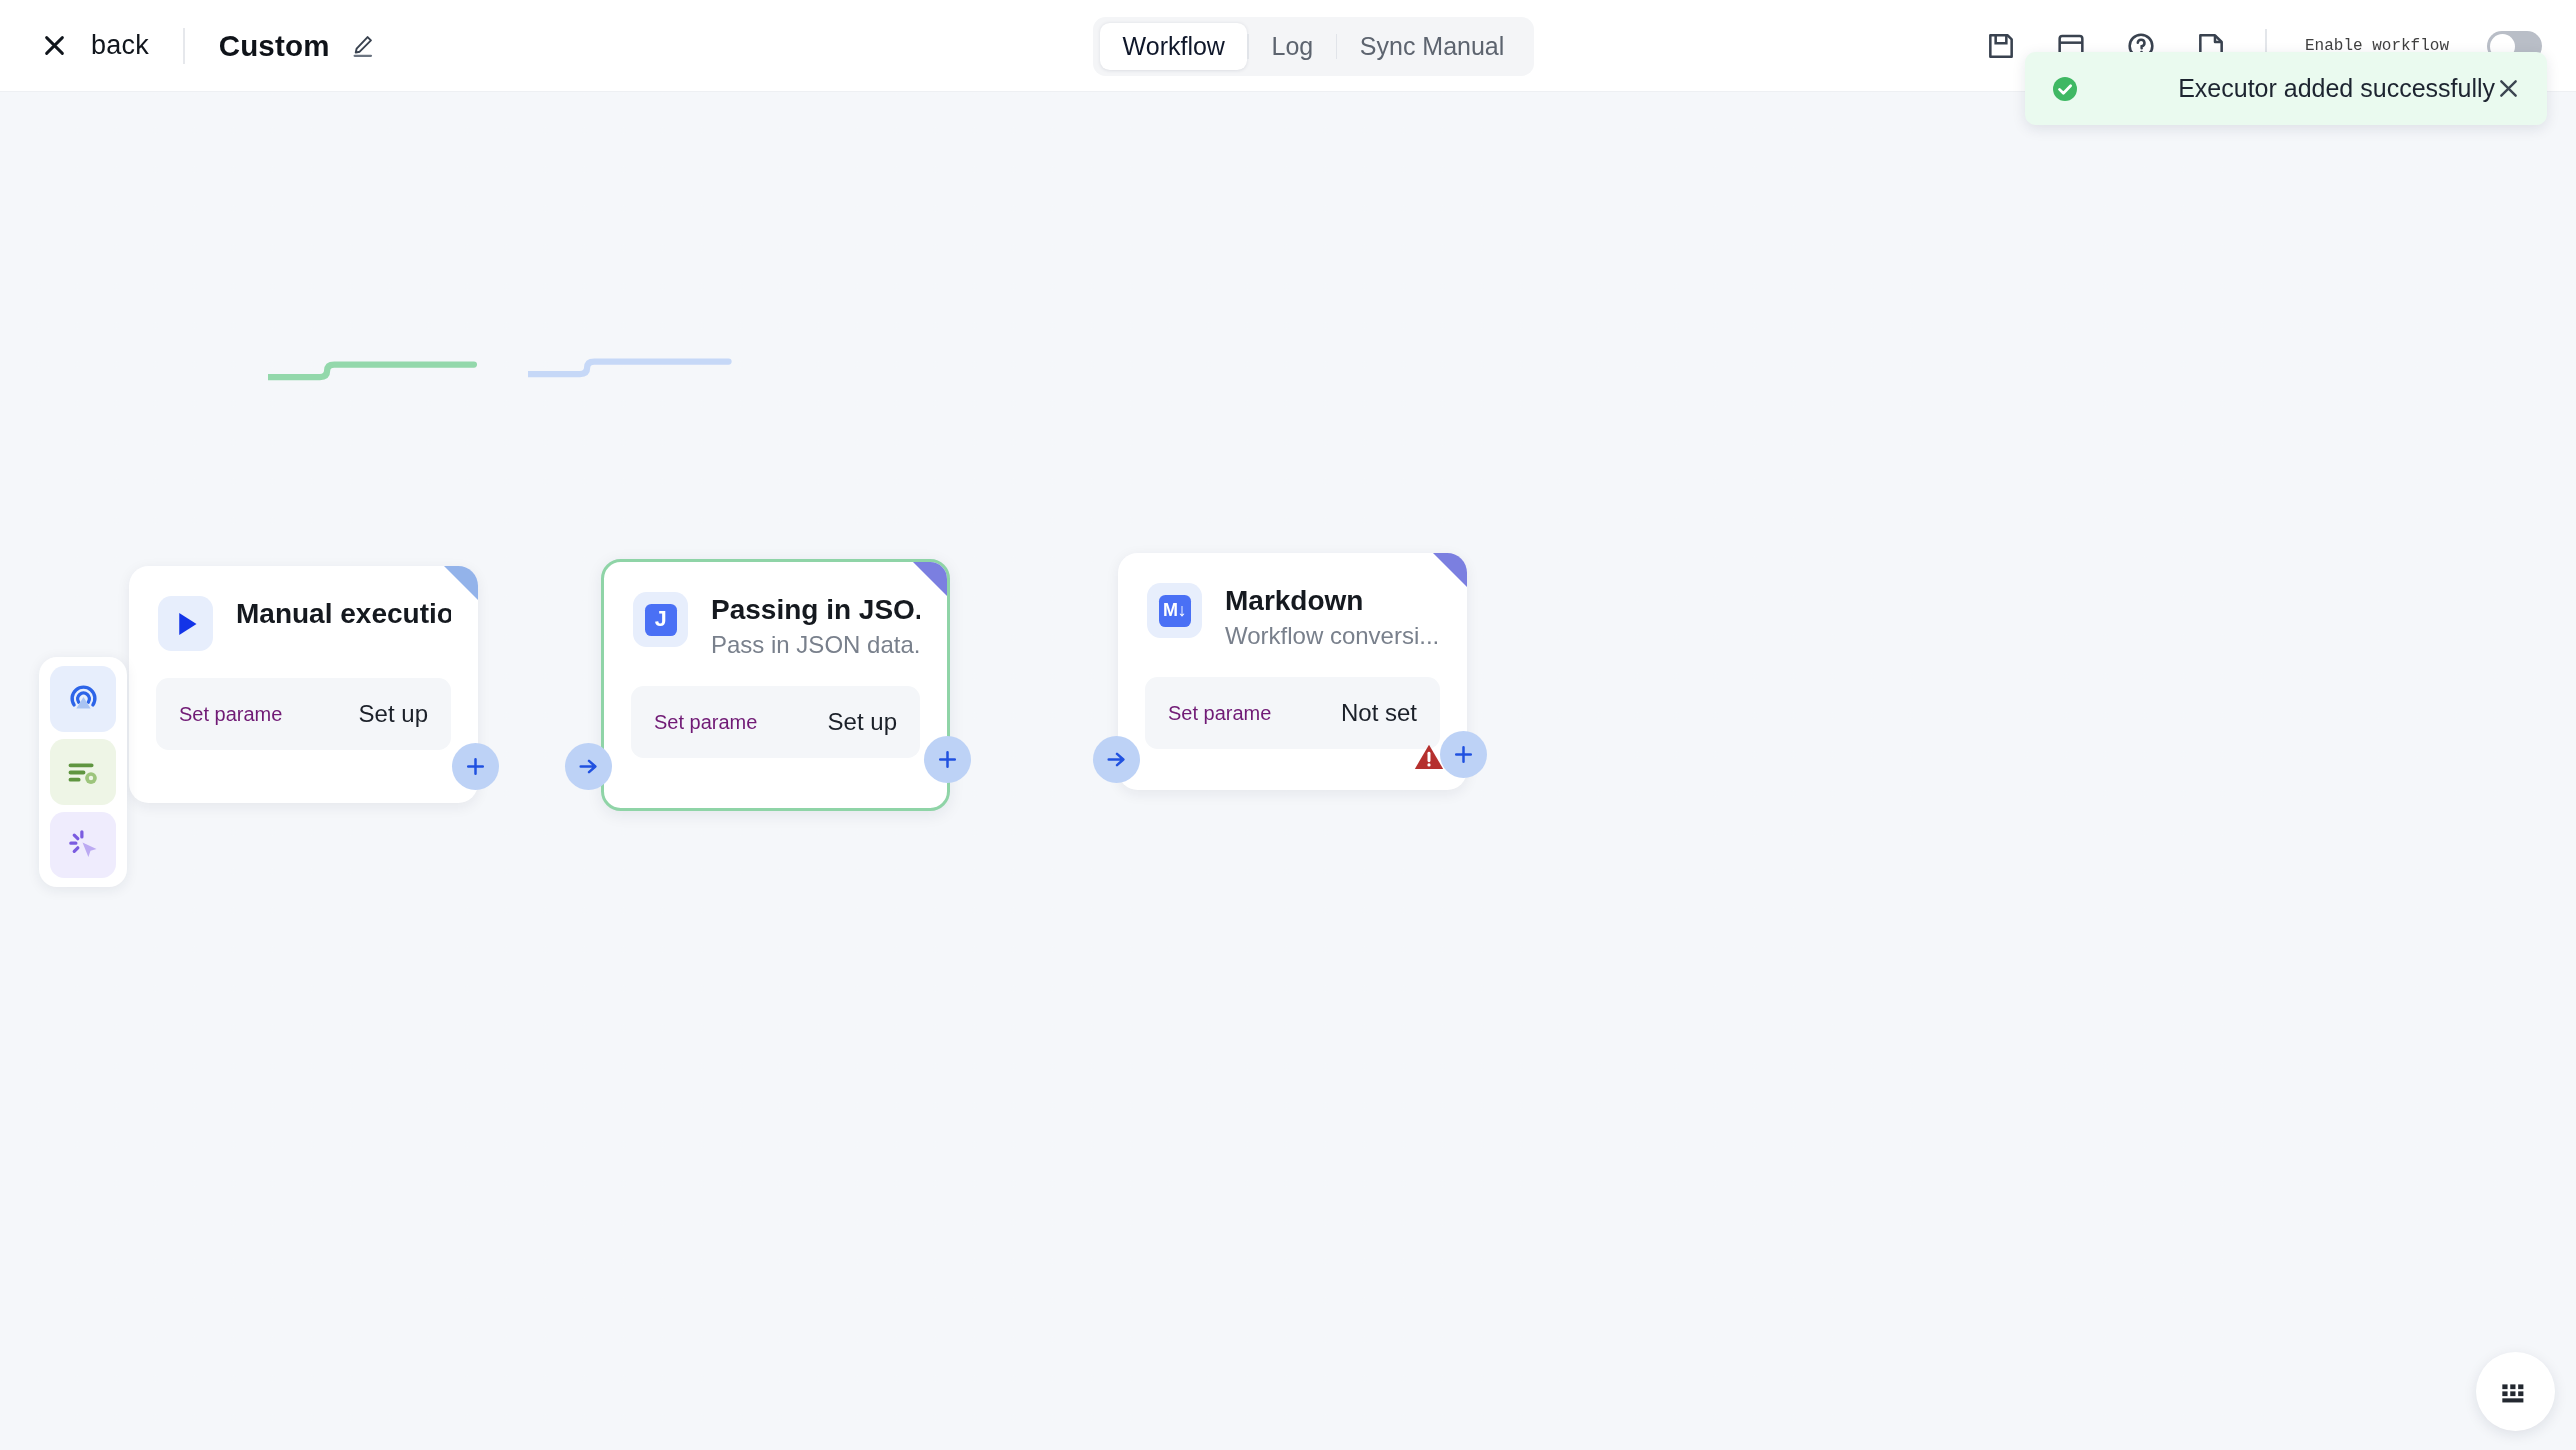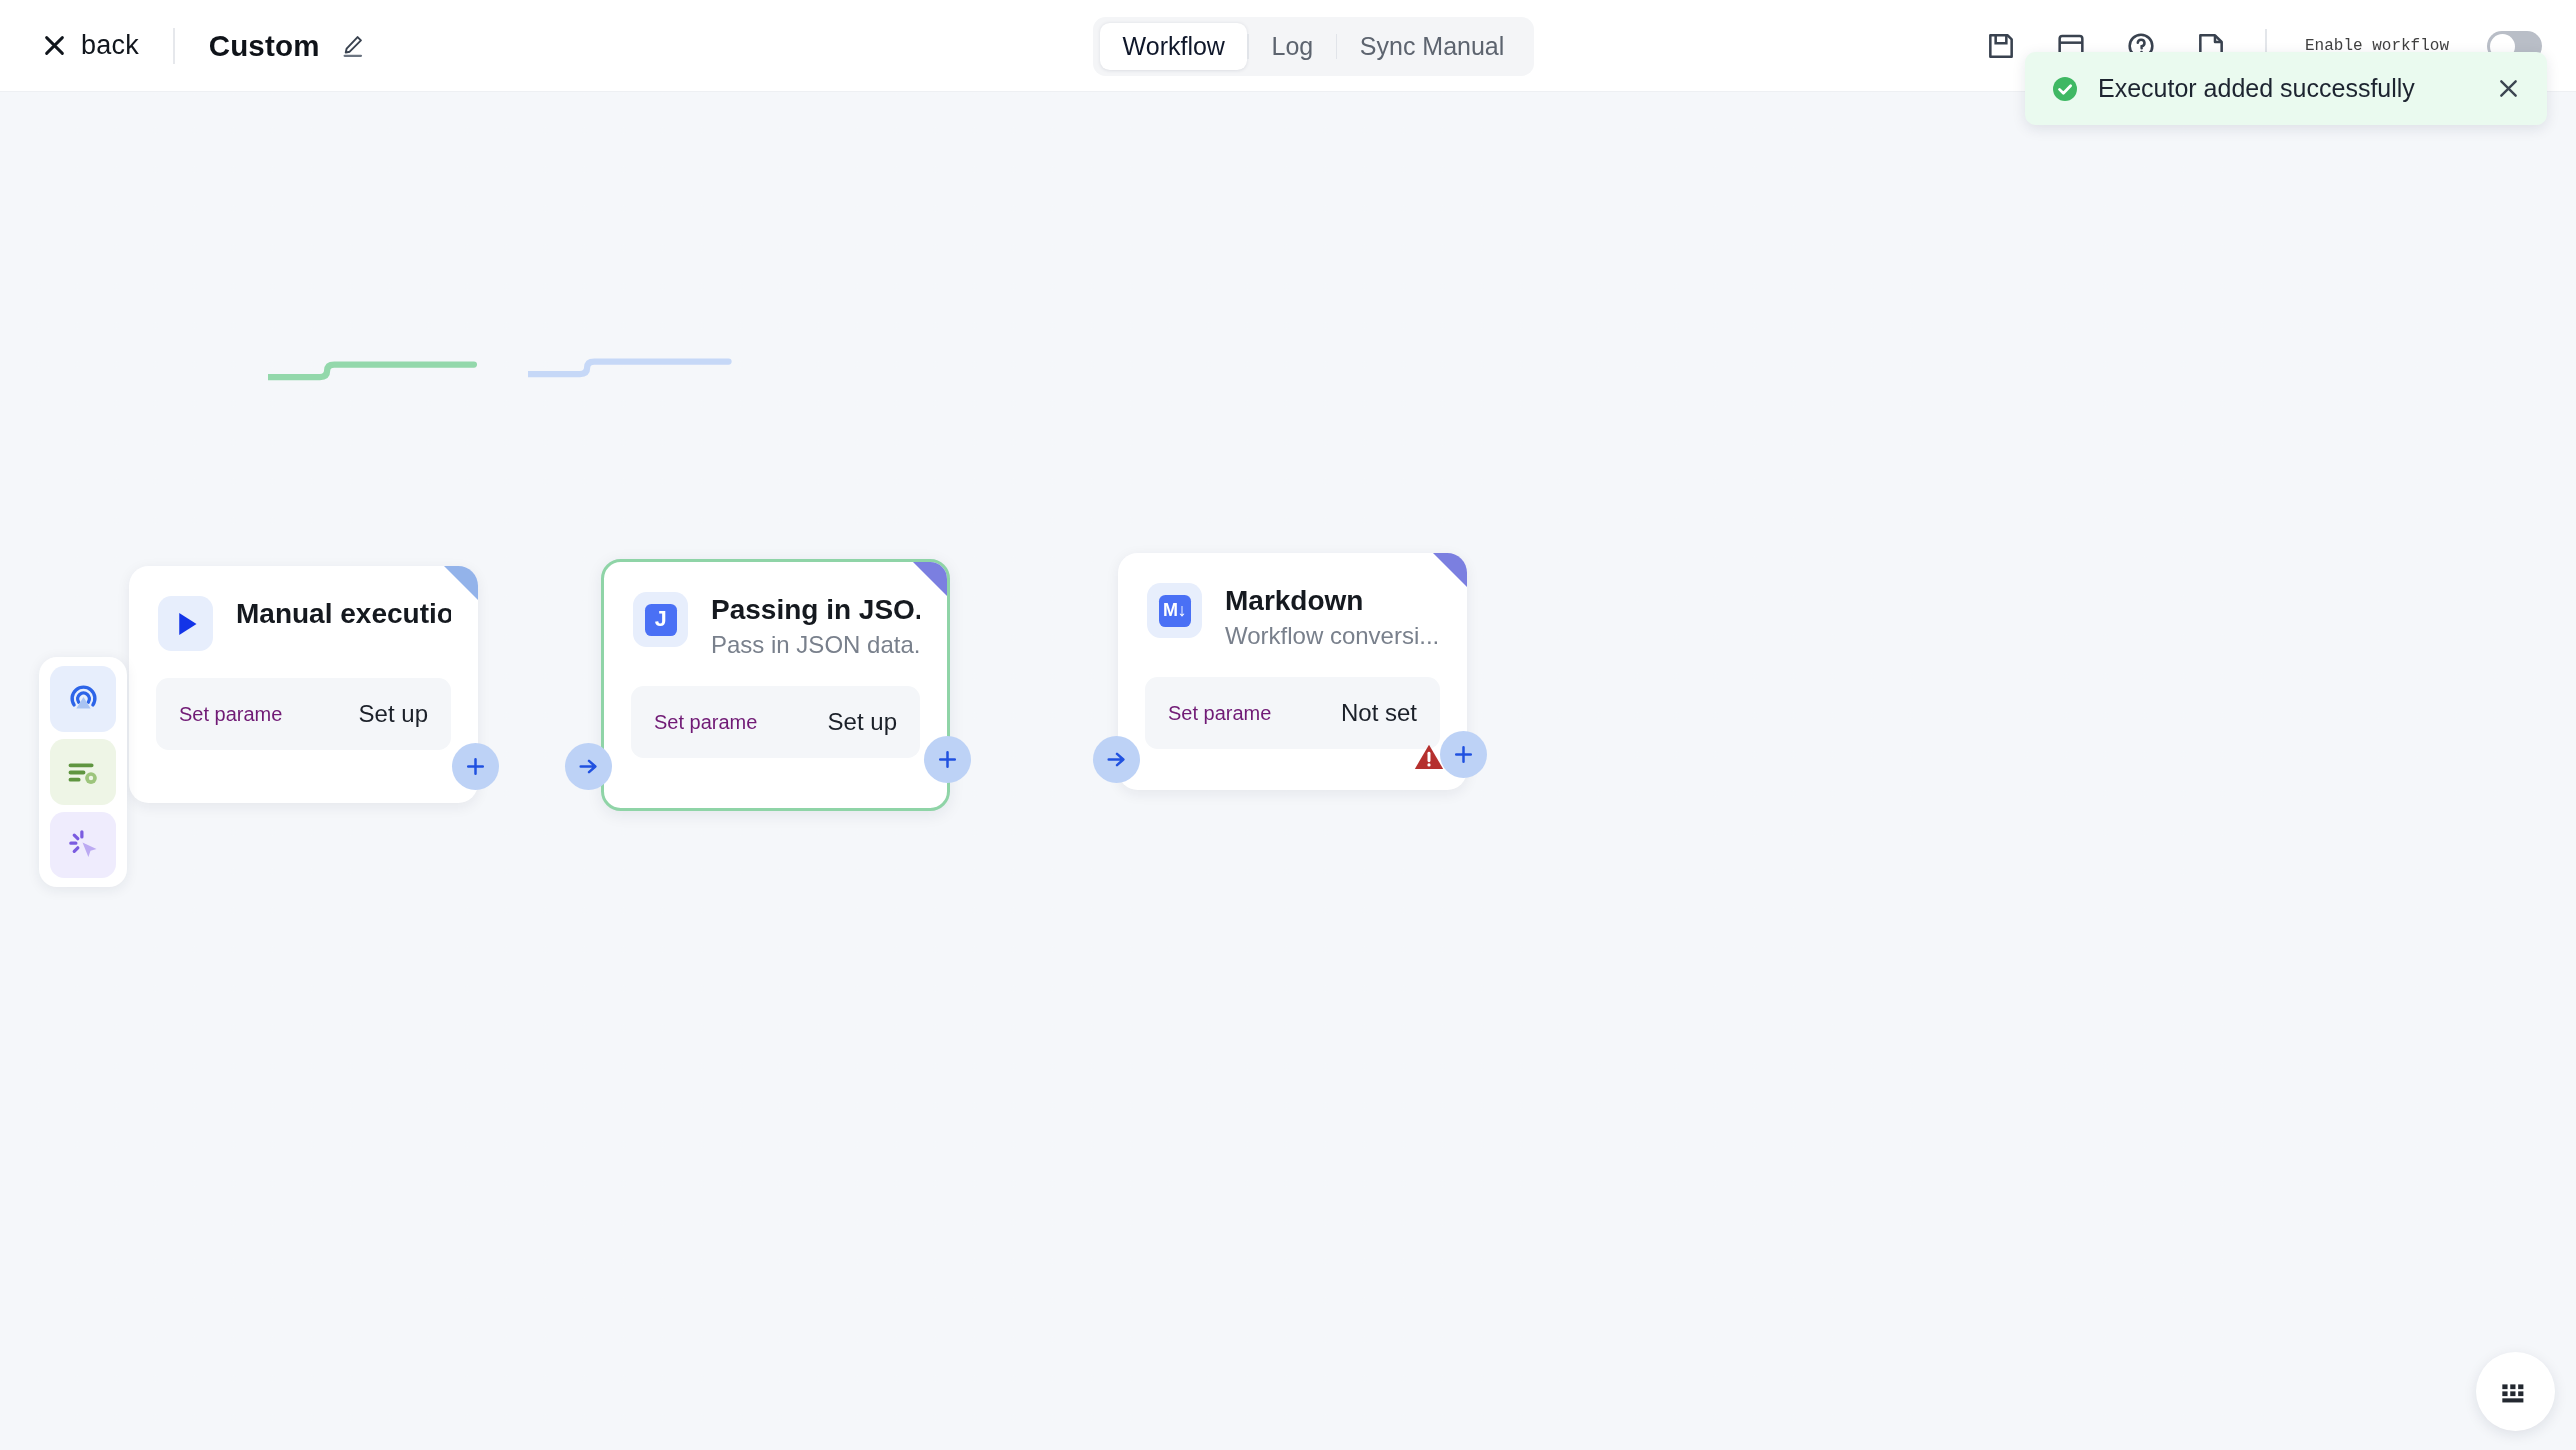--- a/index.html
+++ b/index.html
@@ -15,21 +15,21 @@
   .header {
     position: absolute; top: 0; left: 0;
     width: 2576px; height: 92px;
     background: #ffffff;
     border-bottom: 0.9px solid #eef0f3;
     display: flex; align-items: center;
     z-index: 40;
   }
   .hdr-left { display: flex; align-items: center; padding-left: 41px; gap: 0; }
   .back-btn {
-    display: flex; align-items: center; gap: 13px;
+    display: flex; align-items: center; gap: 23px;
     cursor: pointer;
   }
   .x-icon { width: 27px; height: 27px; display: block; }
   .back-label { font-size: 27px; color: #11161d; letter-spacing: 0.2px; }
   .hdr-divider {
     width: 1.8px; height: 36px; background: #e6e8ec;
     margin: 0 34px;
   }
   .wf-title { font-size: 29.5px; font-weight: 700; color: #0f1319; letter-spacing: 0.2px; }
   .edit-icon { width: 27px; height: 27px; margin-left: 19.7px; cursor: pointer; display:block;}
@@ -192,20 +192,21 @@
   
   .toast {
     position: absolute; right: 29px; top: 52px;
     width: 522px; height: 73px;
     background: #eafaef;
     border-radius: 10.7px;
     box-shadow: 0 3.6px 14.3px rgba(22,34,60,.10);
     display: flex; align-items: center;
     padding: 0 25px;
     z-index: 60;
+    text-align: right;
   }
   .toast-check { width: 30px; height: 30px; flex: 0 0 auto; display:block;}
   .toast-msg { font-size: 25px; color: #1d2430; margin-left: 18px; flex: 1; }
   .toast-close { width: 27px; height: 27px; cursor: pointer; display:block;}
 
   
   .fab {
     position: absolute; right: 21.5px; bottom: 19.7px;
     width: 79px; height: 79px; border-radius: 50%;
     background: #ffffff;

